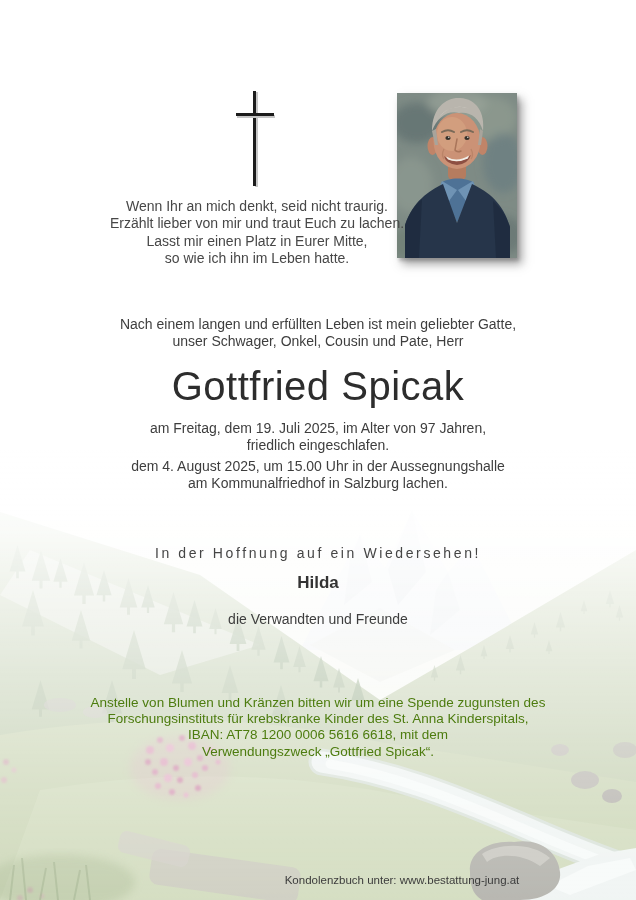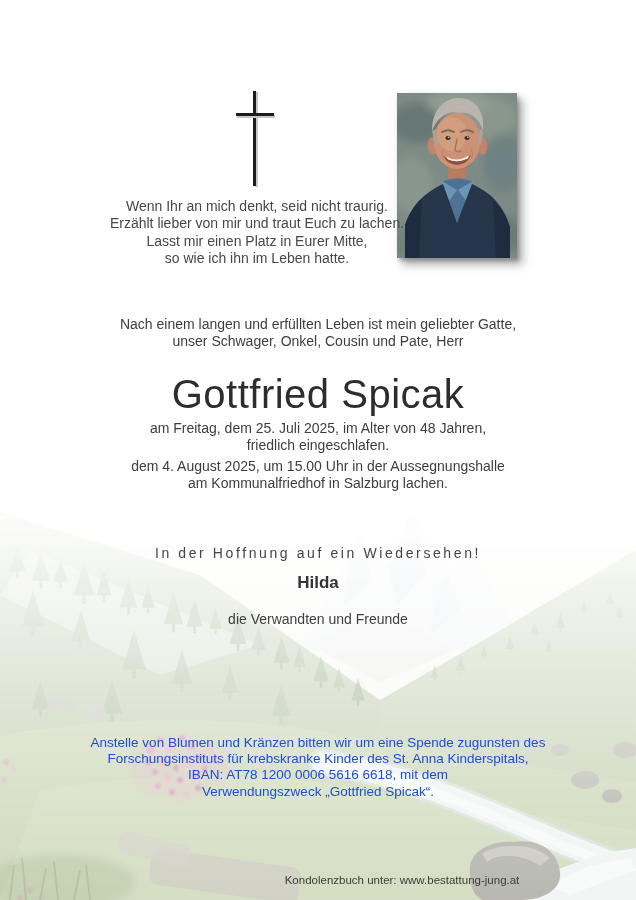--- a/index.html
+++ b/index.html
@@ -15,27 +15,27 @@
   .cross { position:absolute; left:236px; top:91px; width:40px; height:95px; }
   .cross .v { position:absolute; left:17px; top:0; width:2.5px; height:95px; background:#1c1c1c; box-shadow:2px 1px 0 #c7c7c7; }
   .cross .h { position:absolute; left:0; top:22px; width:38px; height:2.5px; background:#1c1c1c; box-shadow:1px 2px 0 #c7c7c7; }
 
   .photo { position:absolute; left:397px; top:93px; width:120px; height:165px;
            box-shadow:5px 6px 9px rgba(70,70,70,.5), 2px 3px 3px rgba(90,90,90,.3); }
   .photo svg { display:block; }
 
   .verse { top:198px; left:0; width:514px; font-size:14px; line-height:17.3px; color:#474747; }
   .intro { top:316px; font-size:14px; line-height:17.3px; }
-  .name  { top:372px; font-size:40px; letter-spacing:.5px; color:#2d2d2d; font-weight:400; }
+  .name  { top:364px; font-size:40px; letter-spacing:.5px; color:#2d2d2d; font-weight:400; }
   .death { top:420px; font-size:14px; line-height:17.3px; }
   .farewell { top:458px; font-size:14px; line-height:17.3px; }
   .hope  { top:545px; font-size:14px; letter-spacing:2.6px; color:#454545; }
   .mourner1 { top:573px; font-size:17px; font-weight:bold; color:#333; }
   .mourner2 { top:611px; font-size:14px; }
-  .donation { top:695px; font-size:13.5px; line-height:16.2px; color:#1d4ed8;margin-top:40px; }
+  .donation { top:695px; font-size:13.5px; line-height:16.2px; color:#4d7c0f; }
   .condolence { position:absolute; left:402px; top:874px; transform:translateX(-50%);
                 font-size:11.5px; color:#3c3c3c; white-space:nowrap; }
 </style>
 </head>
 <body>
 
 <div class="page">
 
   <svg class="landscape" viewBox="0 0 636 450" preserveAspectRatio="none" aria-hidden="true">
     <defs>
@@ -251,21 +251,21 @@
     </div>
 
     <div class="txt intro">
       <div>Nach einem langen und erfüllten Leben ist mein geliebter Gatte,</div>
       <div>unser Schwager, Onkel, Cousin und Pate, Herr</div>
     </div>
 
     <div class="txt name">Gottfried Spicak</div>
 
     <div class="txt death">
-      <div>am Freitag, dem 25. Juli 2025, im Alter von 48 Jahren,</div>
+      <div>am Freitag, dem 19. Juli 2025, im Alter von 97 Jahren,</div>
       <div>friedlich eingeschlafen.</div>
     </div>
 
     <div class="txt farewell">
       <div>dem 4. August 2025, um 15.00 Uhr in der Aussegnungshalle</div>
       <div>am Kommunalfriedhof in Salzburg lachen.</div>
     </div>
 
     <div class="txt hope">In der Hoffnung auf ein Wiedersehen!</div>
 

